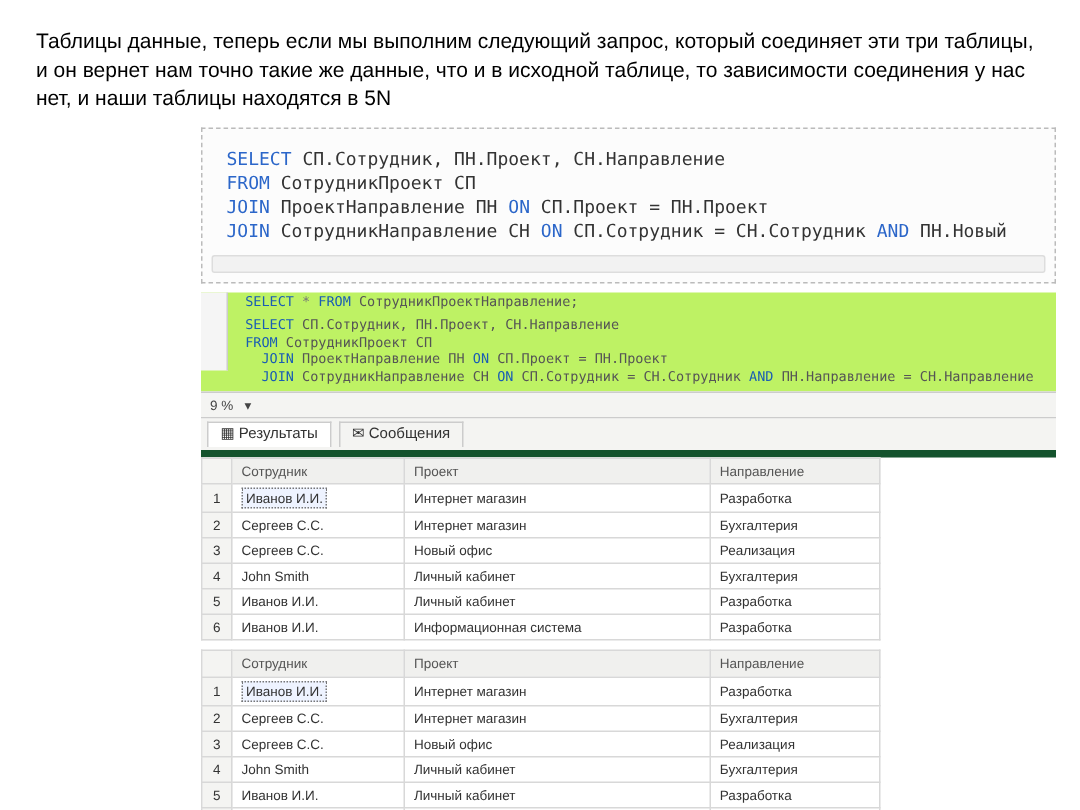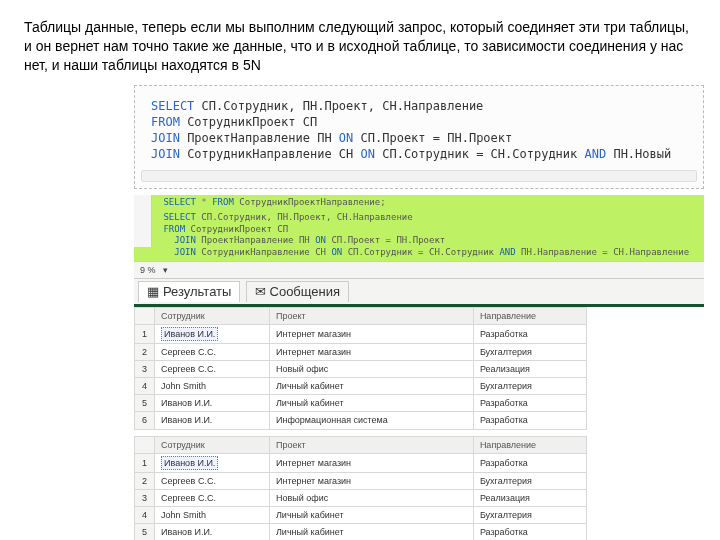--- a/index.html
+++ b/index.html
@@ -69,22 +69,22 @@
     border-top:1px solid #ccc;
     border-bottom:1px solid #ccc;
     font-size:9px;
     color:#444;
     padding:2px 6px;
   }
   .tabs {
     margin-left:110px;
     width:570px;
     background:#f4f4f2;
-    border-bottom:3px solid #14532d;
-    font-size:13px;
+    border-bottom:5px solid #14532d;
+    font-size:10px;
     color:#333;
     padding:2px 4px;
   }
   .tab {
     display:inline-block;
     padding:1px 8px;
     background:#fff;
     border:1px solid #ccc;
     border-bottom:none;
     margin-right:2px;

